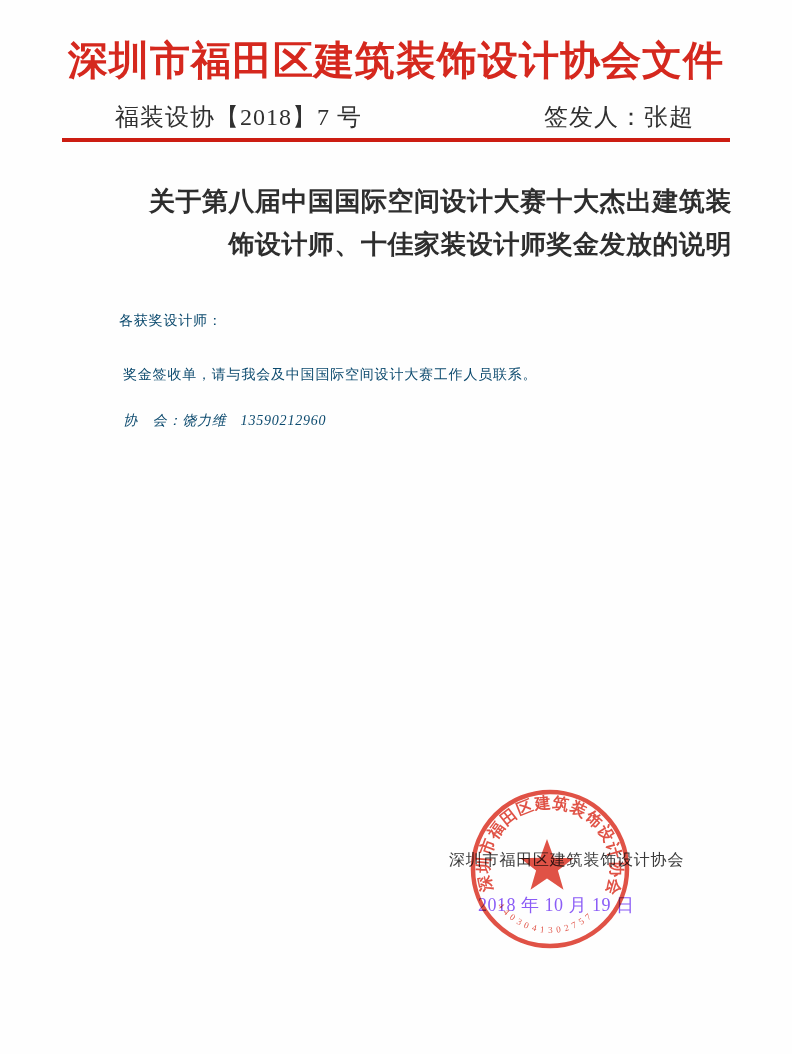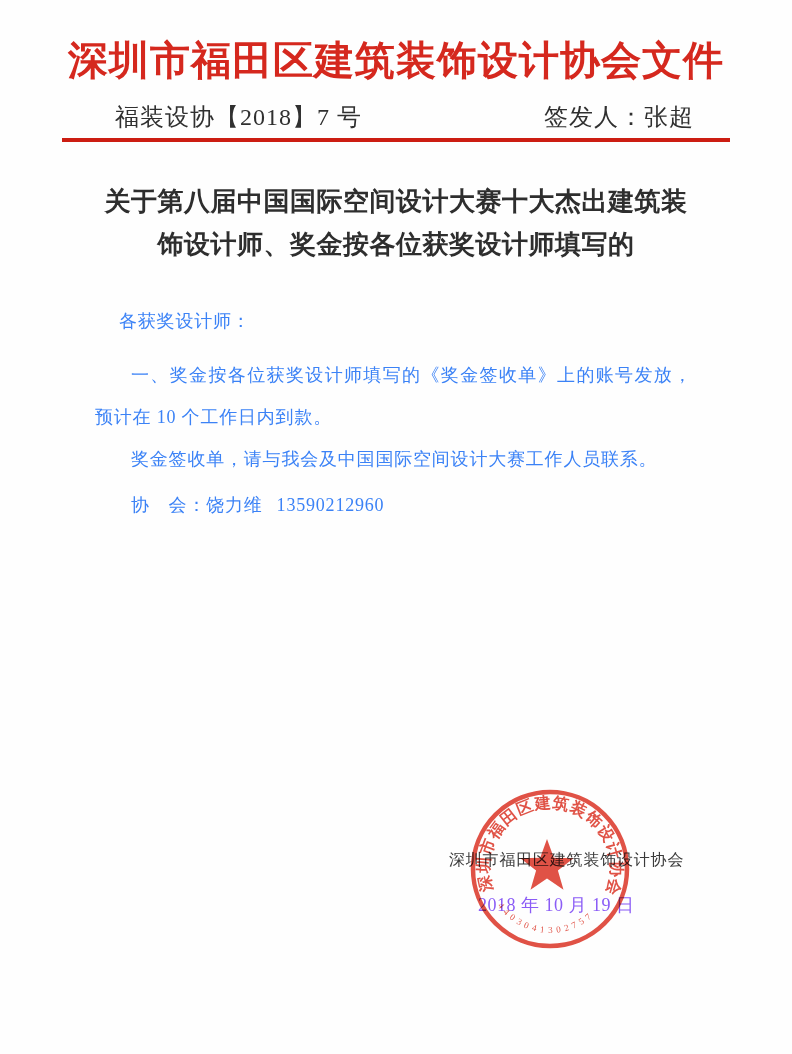--- a/index.html
+++ b/index.html
@@ -34,39 +34,39 @@
   }
   .red-rule {
     position: absolute;
     top: 138px; left: 62px;
     width: 668px; height: 4px;
     background: #cc1d12;
   }
   .doc-title {
     position: absolute;
     top: 180px; left: 60px; width: 672px;
-    text-align: center;
+    text-align: right;
     font-size: 26px;
     font-weight: bold;
     line-height: 43px;
     color: #2e2e2e;
     letter-spacing: 0.5px;
   }
   .body-text {
     position: absolute;
     top: 300px; left: 95px; width: 597px;
-    font-size: 18px;
+    font-size: 14px;
     line-height: 42px;
     letter-spacing: 0.8px;
     text-align: justify;
-    color: #3b82f6;
+    color: #0c4a6e;
   }
   .salutation { padding-left: 24px; margin-bottom: 12px; text-align: left; }
   .para { text-indent: 2em; }
-  .contact-row { text-indent: 2em; white-space: nowrap; text-align: left; }
+  .contact-row { text-indent: 2em; white-space: nowrap; text-align: left; font-style: italic; }
   .contact-row.first { margin-top: 4px; }
   .contact-phone { margin-left: 14px; }
   .signoff-org {
     position: absolute;
     top: 850px; left: 449px;
     font-size: 16px;
     letter-spacing: 0.8px;
     color: #3a3a3a;
     white-space: nowrap;
   }
@@ -101,26 +101,25 @@
 
   <div class="meta-row">
     <span>福装设协【2018】7 号</span>
     <span>签发人：张超</span>
   </div>
 
   <div class="red-rule"></div>
 
   <div class="doc-title">
     <div>关于第八届中国国际空间设计大赛十大杰出建筑装</div>
-    <div>饰设计师、奖金按各位获奖设计师填写的</div>
+    <div>饰设计师、十佳家装设计师奖金发放的说明</div>
   </div>
 
   <div class="body-text">
     <p class="salutation">各获奖设计师：</p>
-    <p class="para">一、奖金按各位获奖设计师填写的《奖金签收单》上的账号发放，预计在 10 个工作日内到款。</p>
     <p class="para">奖金签收单，请与我会及中国国际空间设计大赛工作人员联系。</p>
     <p class="contact-row first">
       <span>协　会：</span><span>饶力维</span><span class="contact-phone">13590212960</span>
     </p>
   </div>
 
   <div class="signoff-org">深圳市福田区建筑装饰设计协会</div>
   <div class="signoff-date">2018 年 10 月 19 日</div>
 
   <svg class="seal" viewBox="0 0 180 180" xmlns="http://www.w3.org/2000/svg">

